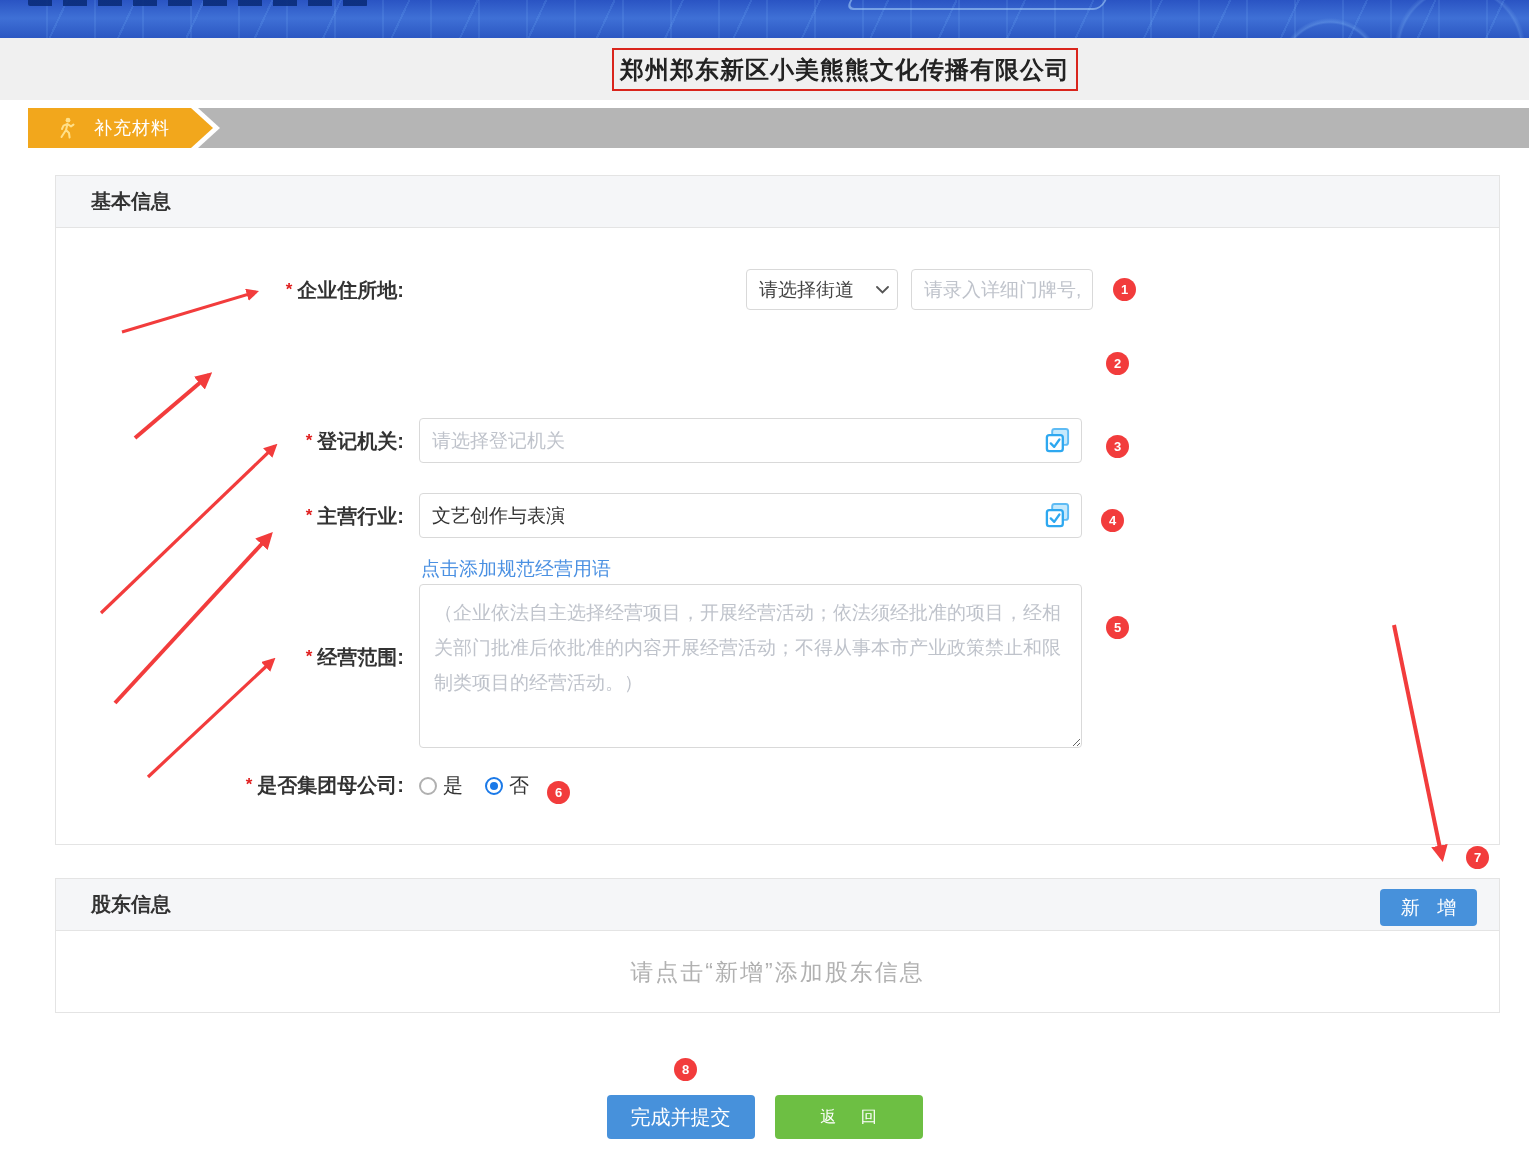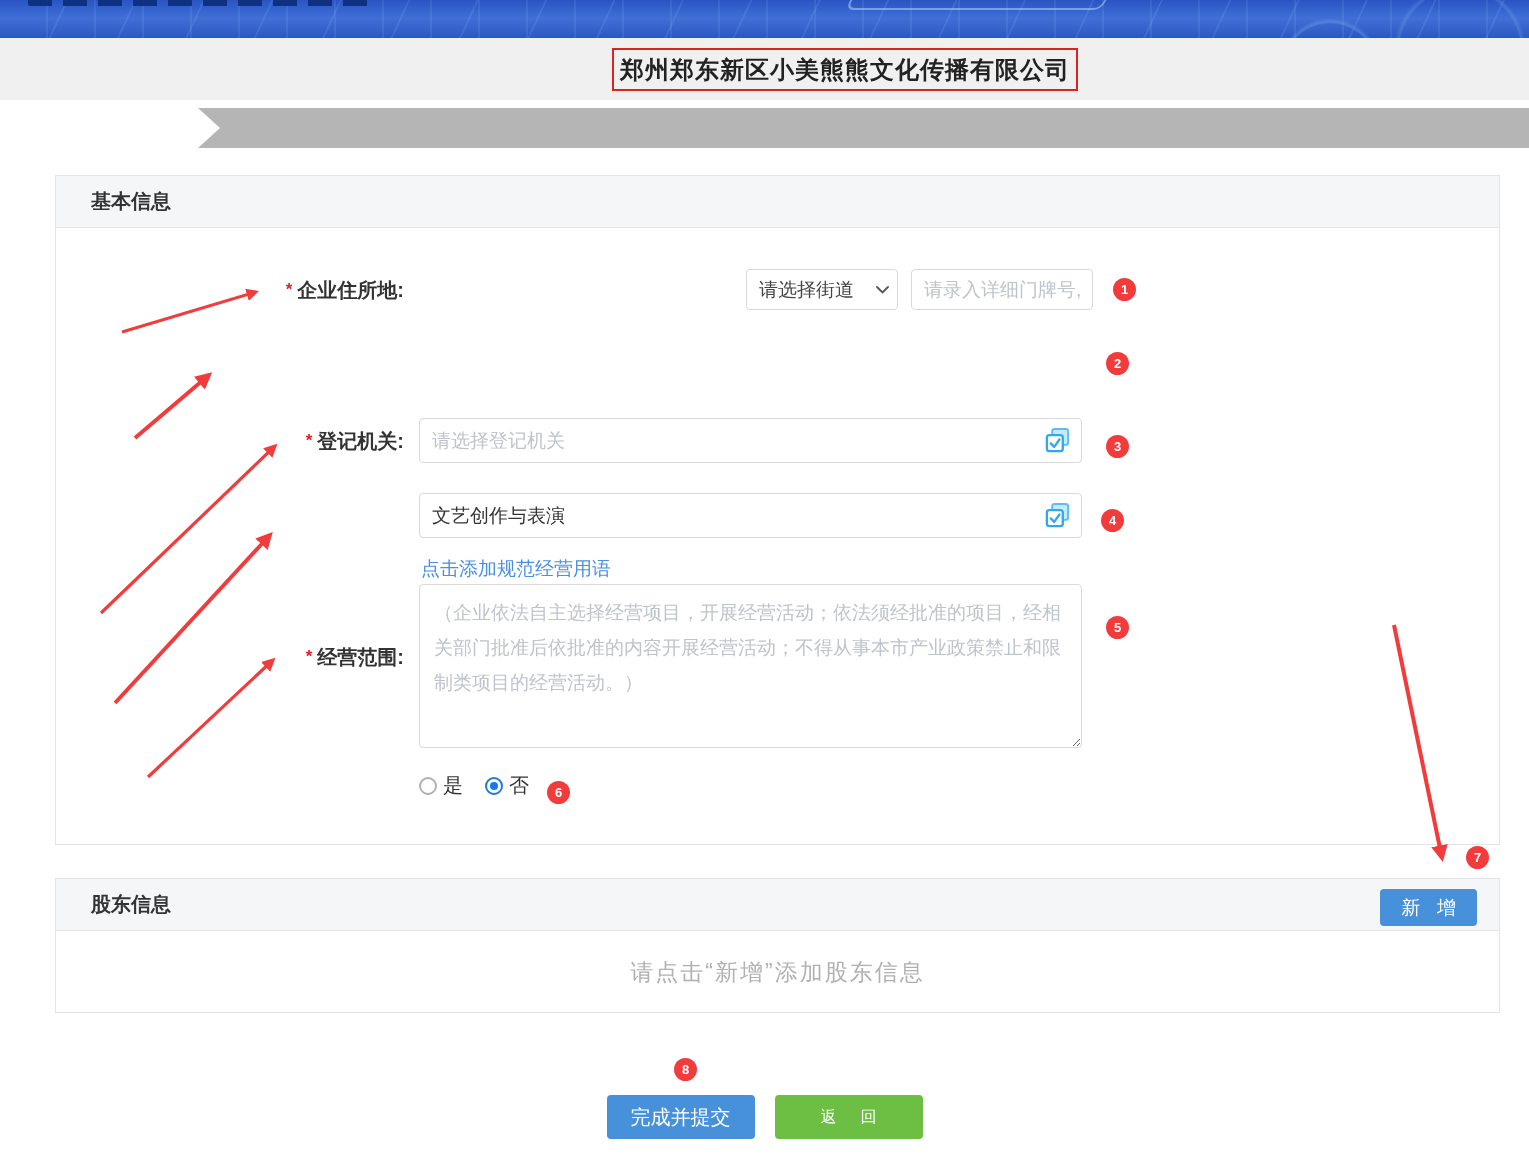--- a/index.html
+++ b/index.html
@@ -85,21 +85,21 @@
   .link { font-size:19px; color:#4a90e2; text-decoration:none; cursor:pointer; }
 
   
   .radio-group { position:absolute; left:363px; display:flex; align-items:center; gap:22px; font-size:20px; color:#333; }
   .radio-opt { display:flex; align-items:center; gap:6px; cursor:pointer; }
   .rdot { width:18px; height:18px; border-radius:50%; border:2px solid #b0b0b0; background:#fff; position:relative; }
   .rdot.checked { border-color:#1a79e8; }
   .rdot.checked::after { content:""; position:absolute; left:3px; top:3px; width:8px; height:8px; border-radius:50%; background:#1a79e8; }
 
   
-  .btn { border:none; border-radius:4px; color:#fff; cursor:pointer; font-family:Liberation Serif, serif; }
+  .btn { border:none; border-radius:4px; color:#fff; cursor:pointer; font-family:Liberation Sans, sans-serif; }
   .btn-add { position:absolute; right:22px; top:10px; width:97px; height:37px; background:#4791db; font-size:19px; letter-spacing:6px; padding-left:6px; }
   .footer-btns { position:absolute; left:0; top:1095px; width:1529px; display:flex; justify-content:center; gap:20px; }
   .btn-submit { width:148px; height:44px; background:#4791db; font-size:20px; }
   .btn-back { width:148px; height:44px; background:#6dbf43; font-size:16px; letter-spacing:10px; padding-left:10px; }
 
   
   .badge {
     position:absolute; width:23px; height:23px; border-radius:50%; background:#f23c3c;
     color:#fff; font-size:13px; font-weight:bold; display:flex; align-items:center; justify-content:center;
   }
@@ -116,20 +116,29 @@
     <div class="banner-glyphs"></div>
     <div class="banner-outline"></div>
   </div>
 
   <div class="header-band">
     <div class="title-box">郑州郑东新区小美熊熊文化传播有限公司</div>
   </div>
 
   <div class="tabbar">
     <div class="tab-white"></div>
+    <div class="tab-orange">
+      <span class="runner">
+        <svg width="20" height="22" viewBox="0 0 20 22">
+          <circle cx="12" cy="3.2" r="2.4" fill="#ffe08a"></circle>
+          <path d="M11.5 7 L7.5 8.6 L6 12 M11.5 7 L15 9.4 L17.5 7.6 M11.5 7 L10 13 L13 16 L13.6 20.5 M10 13 L5.5 20" stroke="#ffe08a" stroke-width="2" fill="none" stroke-linecap="round" stroke-linejoin="round"></path>
+        </svg>
+      </span>
+      <span>补充材料</span>
+    </div>
   </div>
 
   <section class="card card1">
     <div class="card-header">
       <span>基本信息</span>
     </div>
 
     <div class="row" style="top:91px; height:45px;">
       <div class="lbl" style="line-height:45px;"><span class="req">*</span><span>企业住所地:</span></div>
       <div class="sel-wrap" style="left:690px; top:2px; width:152px; height:41px;">
@@ -152,40 +161,42 @@
       <span class="picker-icon" style="left:988px; top:9px;">
         <svg width="27" height="27" viewBox="0 0 28 28">
           <rect x="8.5" y="2" width="16.5" height="16.5" rx="2.5" fill="#c6e9fc" stroke="#5ebbf4" stroke-width="2"></rect>
           <rect x="3" y="8.5" width="16.5" height="16.5" rx="2.5" fill="#ffffff" stroke="#2ea8f0" stroke-width="2.4"></rect>
           <path d="M7 17 l3.6 3.6 L16 13" stroke="#2ea8f0" stroke-width="2.4" fill="none" stroke-linecap="round" stroke-linejoin="round"></path>
         </svg>
       </span>
     </div>
 
     <div class="row" style="top:317px; height:45px;">
+      <div class="lbl" style="line-height:45px;"><span class="req">*</span><span>主营行业:</span></div>
       <input class="inp" style="position: absolute; left: 363px; top: 0px; width: 663px; height: 45px; padding-right: 30px; color: rgb(51, 51, 51);" value="文艺创作与表演">
       <span class="picker-icon" style="left:988px; top:9px;">
         <svg width="27" height="27" viewBox="0 0 28 28">
           <rect x="8.5" y="2" width="16.5" height="16.5" rx="2.5" fill="#c6e9fc" stroke="#5ebbf4" stroke-width="2"></rect>
           <rect x="3" y="8.5" width="16.5" height="16.5" rx="2.5" fill="#ffffff" stroke="#2ea8f0" stroke-width="2.4"></rect>
           <path d="M7 17 l3.6 3.6 L16 13" stroke="#2ea8f0" stroke-width="2.4" fill="none" stroke-linecap="round" stroke-linejoin="round"></path>
         </svg>
       </span>
     </div>
 
     <div class="row" style="top:380px; height:24px;">
       <a class="link" style="position:absolute; left:365px;">点击添加规范经营用语</a>
     </div>
 
     <div class="row" style="top:408px; height:164px;">
       <div class="lbl" style="top:60px;"><span class="req">*</span><span>经营范围:</span></div>
       <textarea class="inp" style="position: absolute; left: 363px; top: 0px; width: 663px; height: 164px;" placeholder="（企业依法自主选择经营项目，开展经营活动；依法须经批准的项目，经相关部门批准后依批准的内容开展经营活动；不得从事本市产业政策禁止和限制类项目的经营活动。）"></textarea>
     </div>
 
     <div class="row" style="top:596px; height:26px;">
+      <div class="lbl" style="line-height:26px;"><span class="req">*</span><span>是否集团母公司:</span></div>
       <div class="radio-group">
         <span class="radio-opt">
           <span class="rdot"></span>
           <span>是</span>
         </span>
         <span class="radio-opt">
           <span class="rdot checked"></span>
           <span>否</span>
         </span>
       </div>

